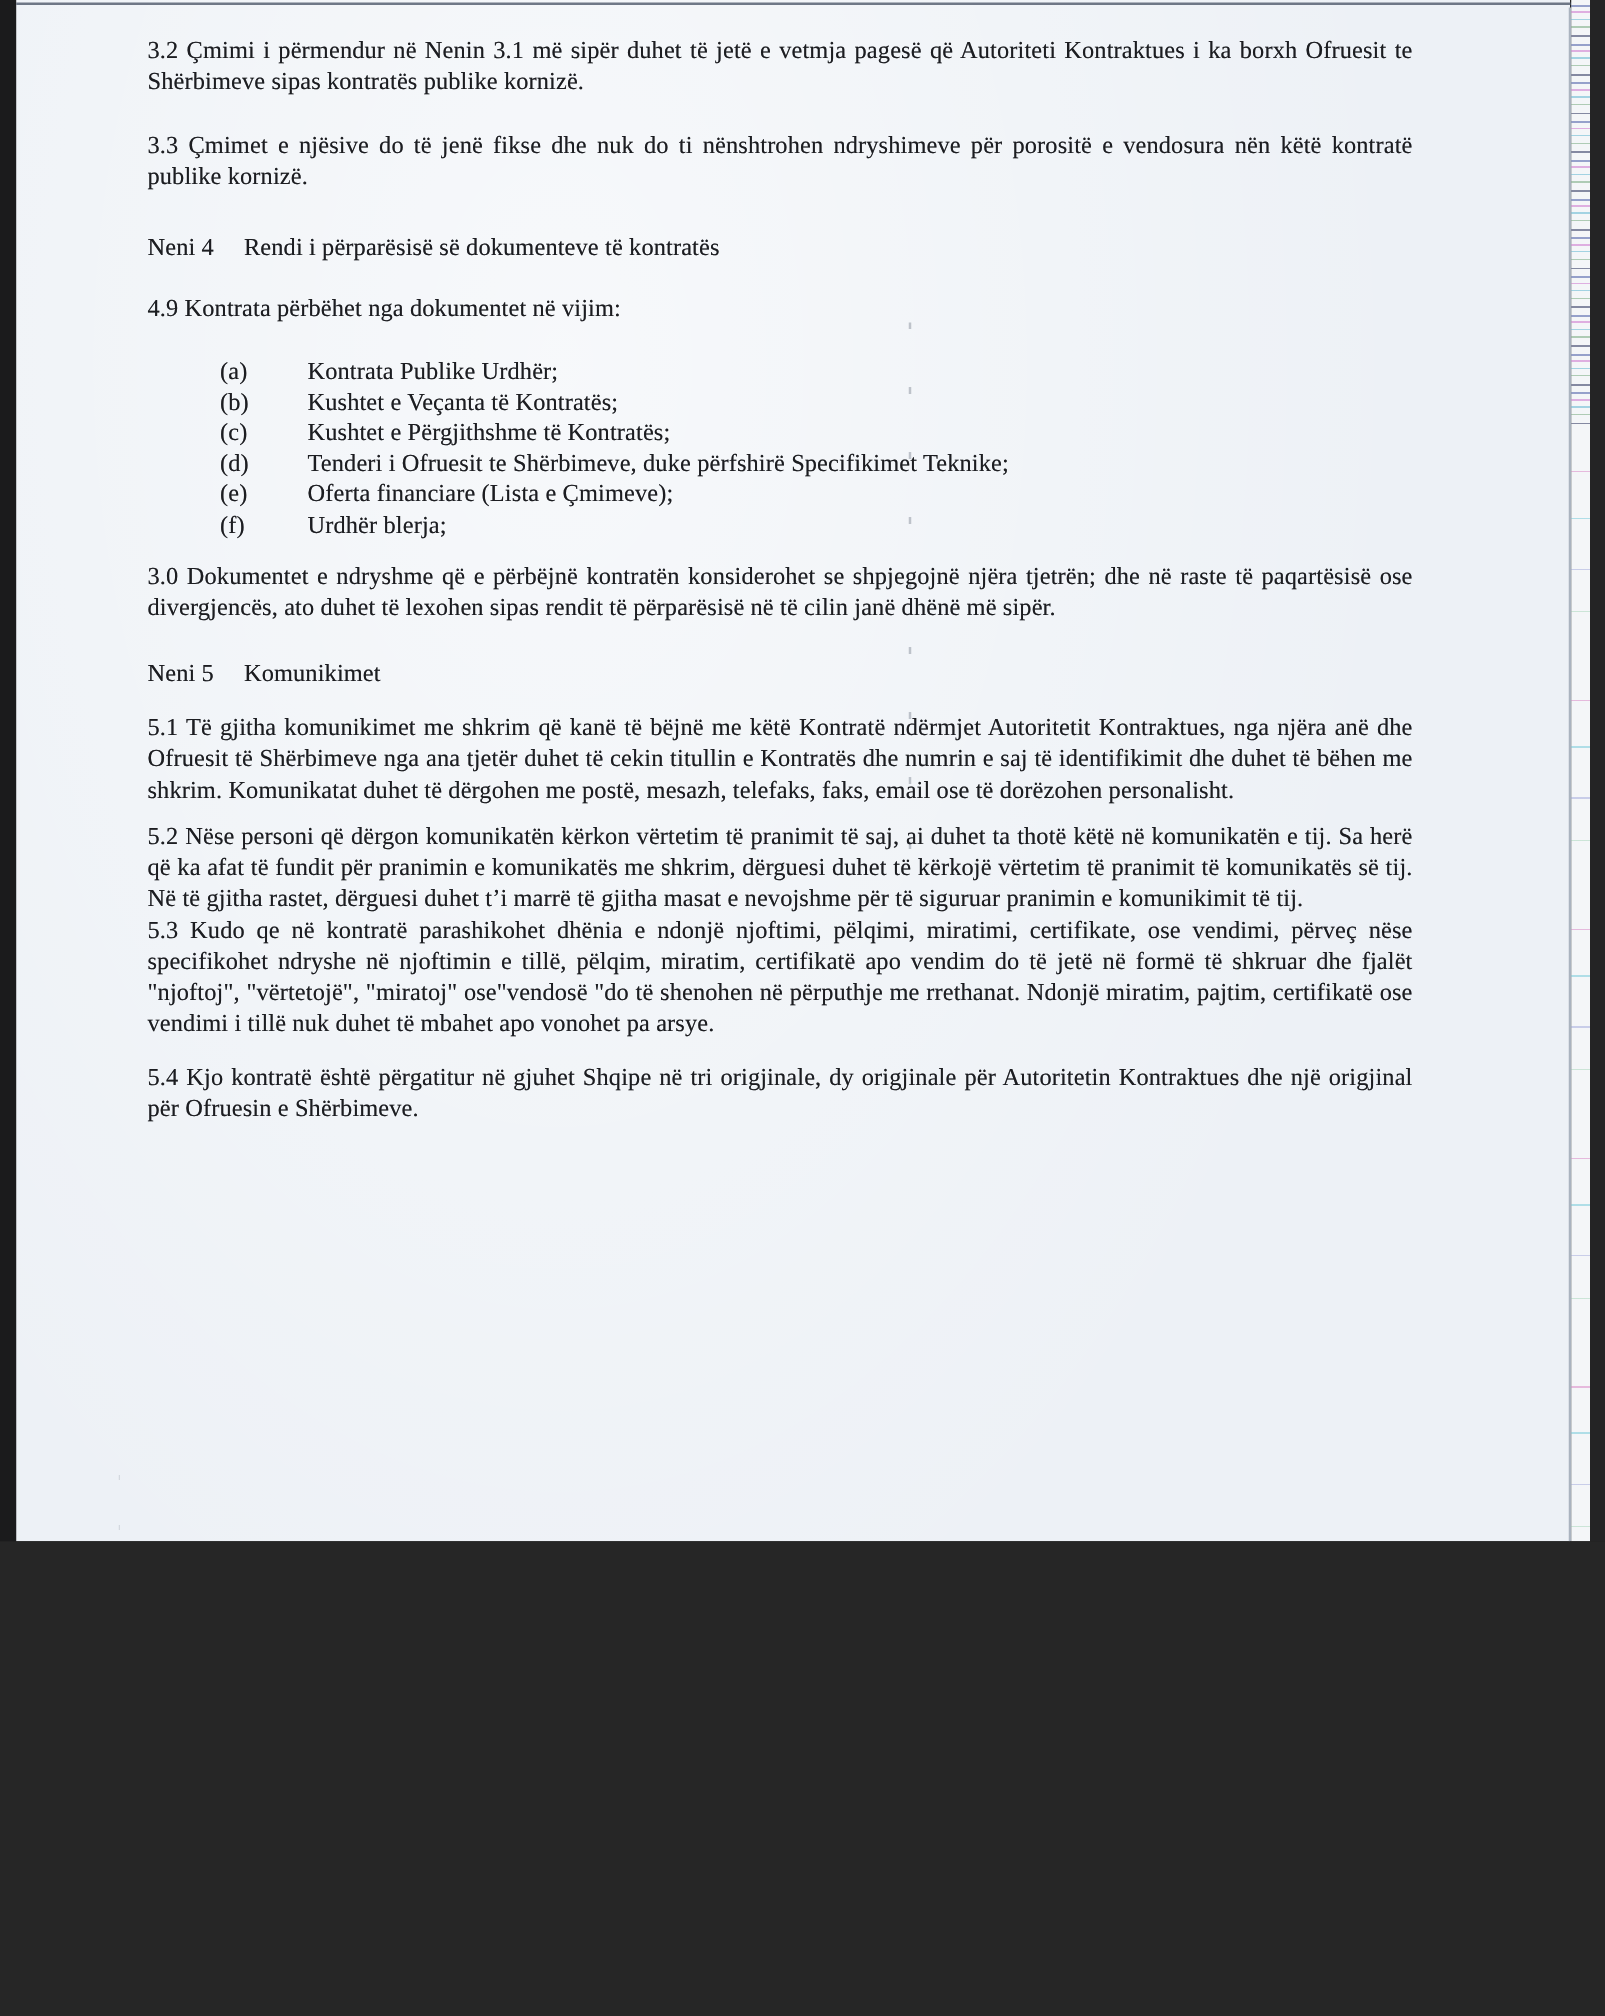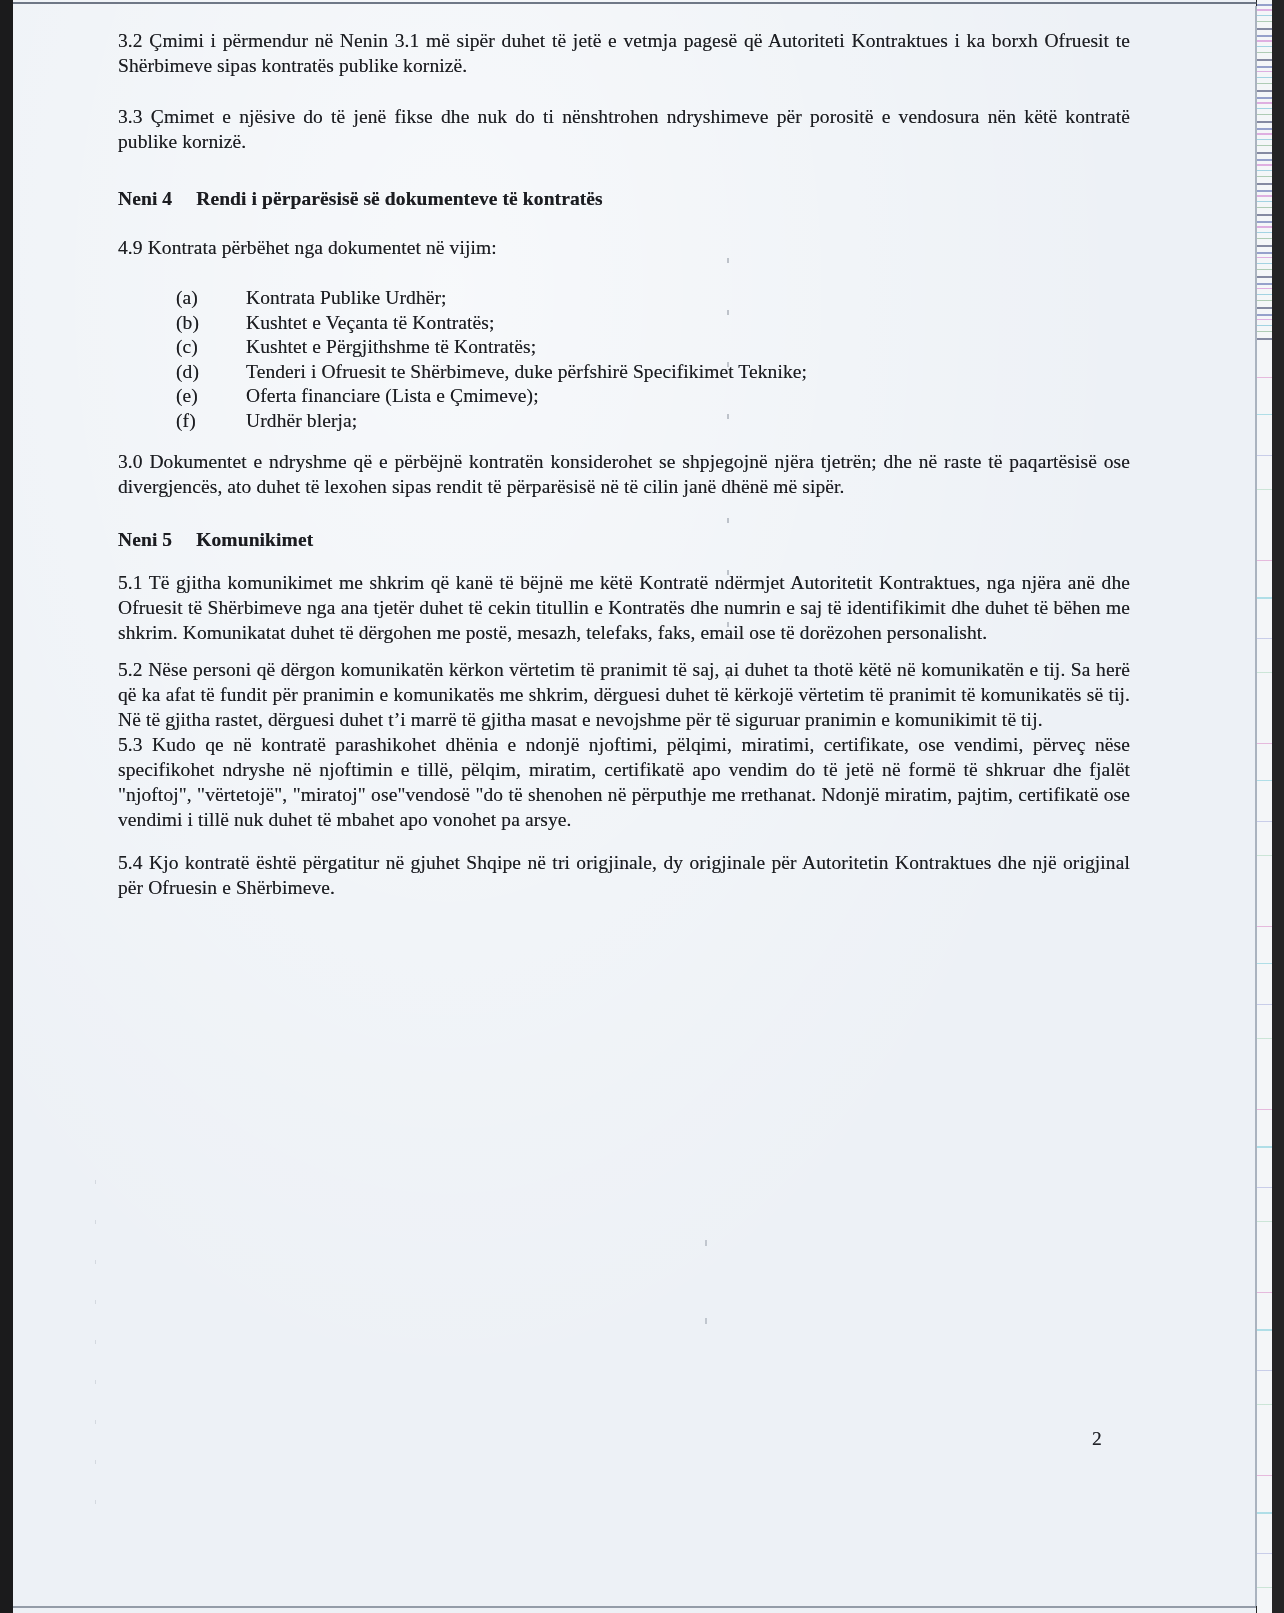--- a/index.html
+++ b/index.html
@@ -5,21 +5,21 @@
 <style>
   html, body {
     margin: 0;
     padding: 0;
     background: #262626;
     font-family: "Liberation Serif", "DejaVu Serif", serif;
   }
   .scan {
     position: relative;
     width: 1284px;
-    height: 1613px;
+    height: 1233px;
     background: #262626;
     overflow: hidden;
   }
   
   .left-strip {
     position: absolute; left: 0; top: 0; width: 13px; height: 1613px;
     background: #1b1b1c;
   }
   .right-strip {
     position: absolute; left: 1272px; top: 0; width: 12px; height: 1613px;
@@ -92,21 +92,21 @@
     letter-spacing: 0.1px;
   }
   .para {
     margin: 0;
     text-align: justify;
     text-align-last: left;
     text-shadow: 0 0 0.5px rgba(20,22,28,0.55);
   }
   .heading {
     margin: 0;
-    font-weight: bold;
+    font-weight: normal;
     font-size: 19.5px;
     text-shadow: 0 0 0.5px rgba(20,22,28,0.6);
   }
   .heading .h-num { display: inline-block; margin-right: 24px; }
   .mt-p32 { margin-top: 28px; }
   .mt-p33 { margin-top: 26px; }
   .mt-p34 { margin-top: 18px; }
   .mt-h4  { margin-top: 32px; }
   .mt-p41 { margin-top: 24px; }
   .mt-list{ margin-top: 26px; }

